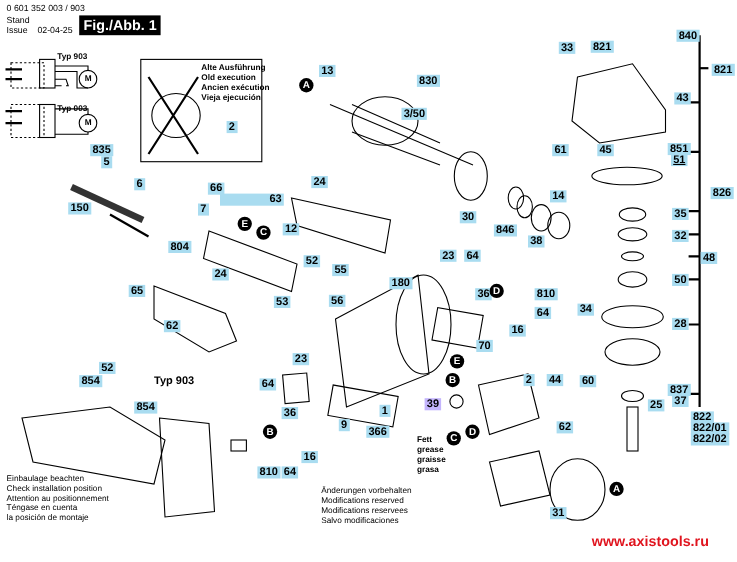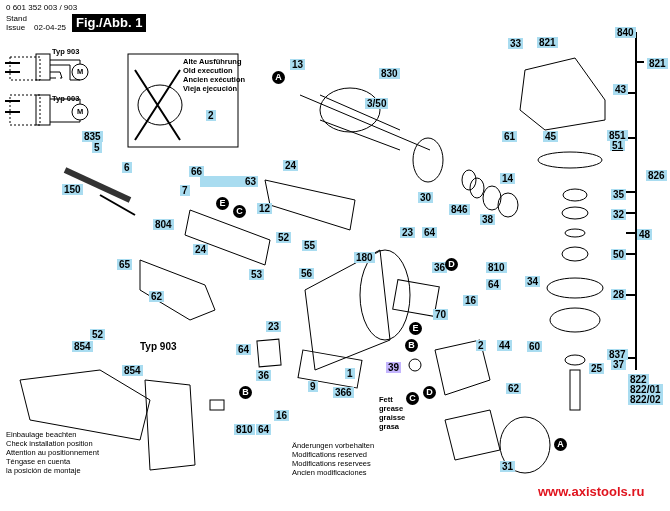--- a/index.html
+++ b/index.html
@@ -204,16 +204,16 @@
   <div class="note">Check installation position</div>
   <div class="note">Attention au positionnement</div>
   <div class="note">Téngase en cuenta</div>
   <div class="note">la posición de montaje</div>
 </div>
 
 <div class="abs" style="left:292px;top:441px;">
   <div class="note">Änderungen vorbehalten</div>
   <div class="note">Modifications reserved</div>
   <div class="note">Modifications reservees</div>
-  <div class="note">Ancien modificaciones</div>
+  <div class="note">Salvo modificaciones</div>
 </div>
 
 <div class="abs url" style="left:538px;top:484px;">www.axistools.ru</div>
 
 </body></html>

